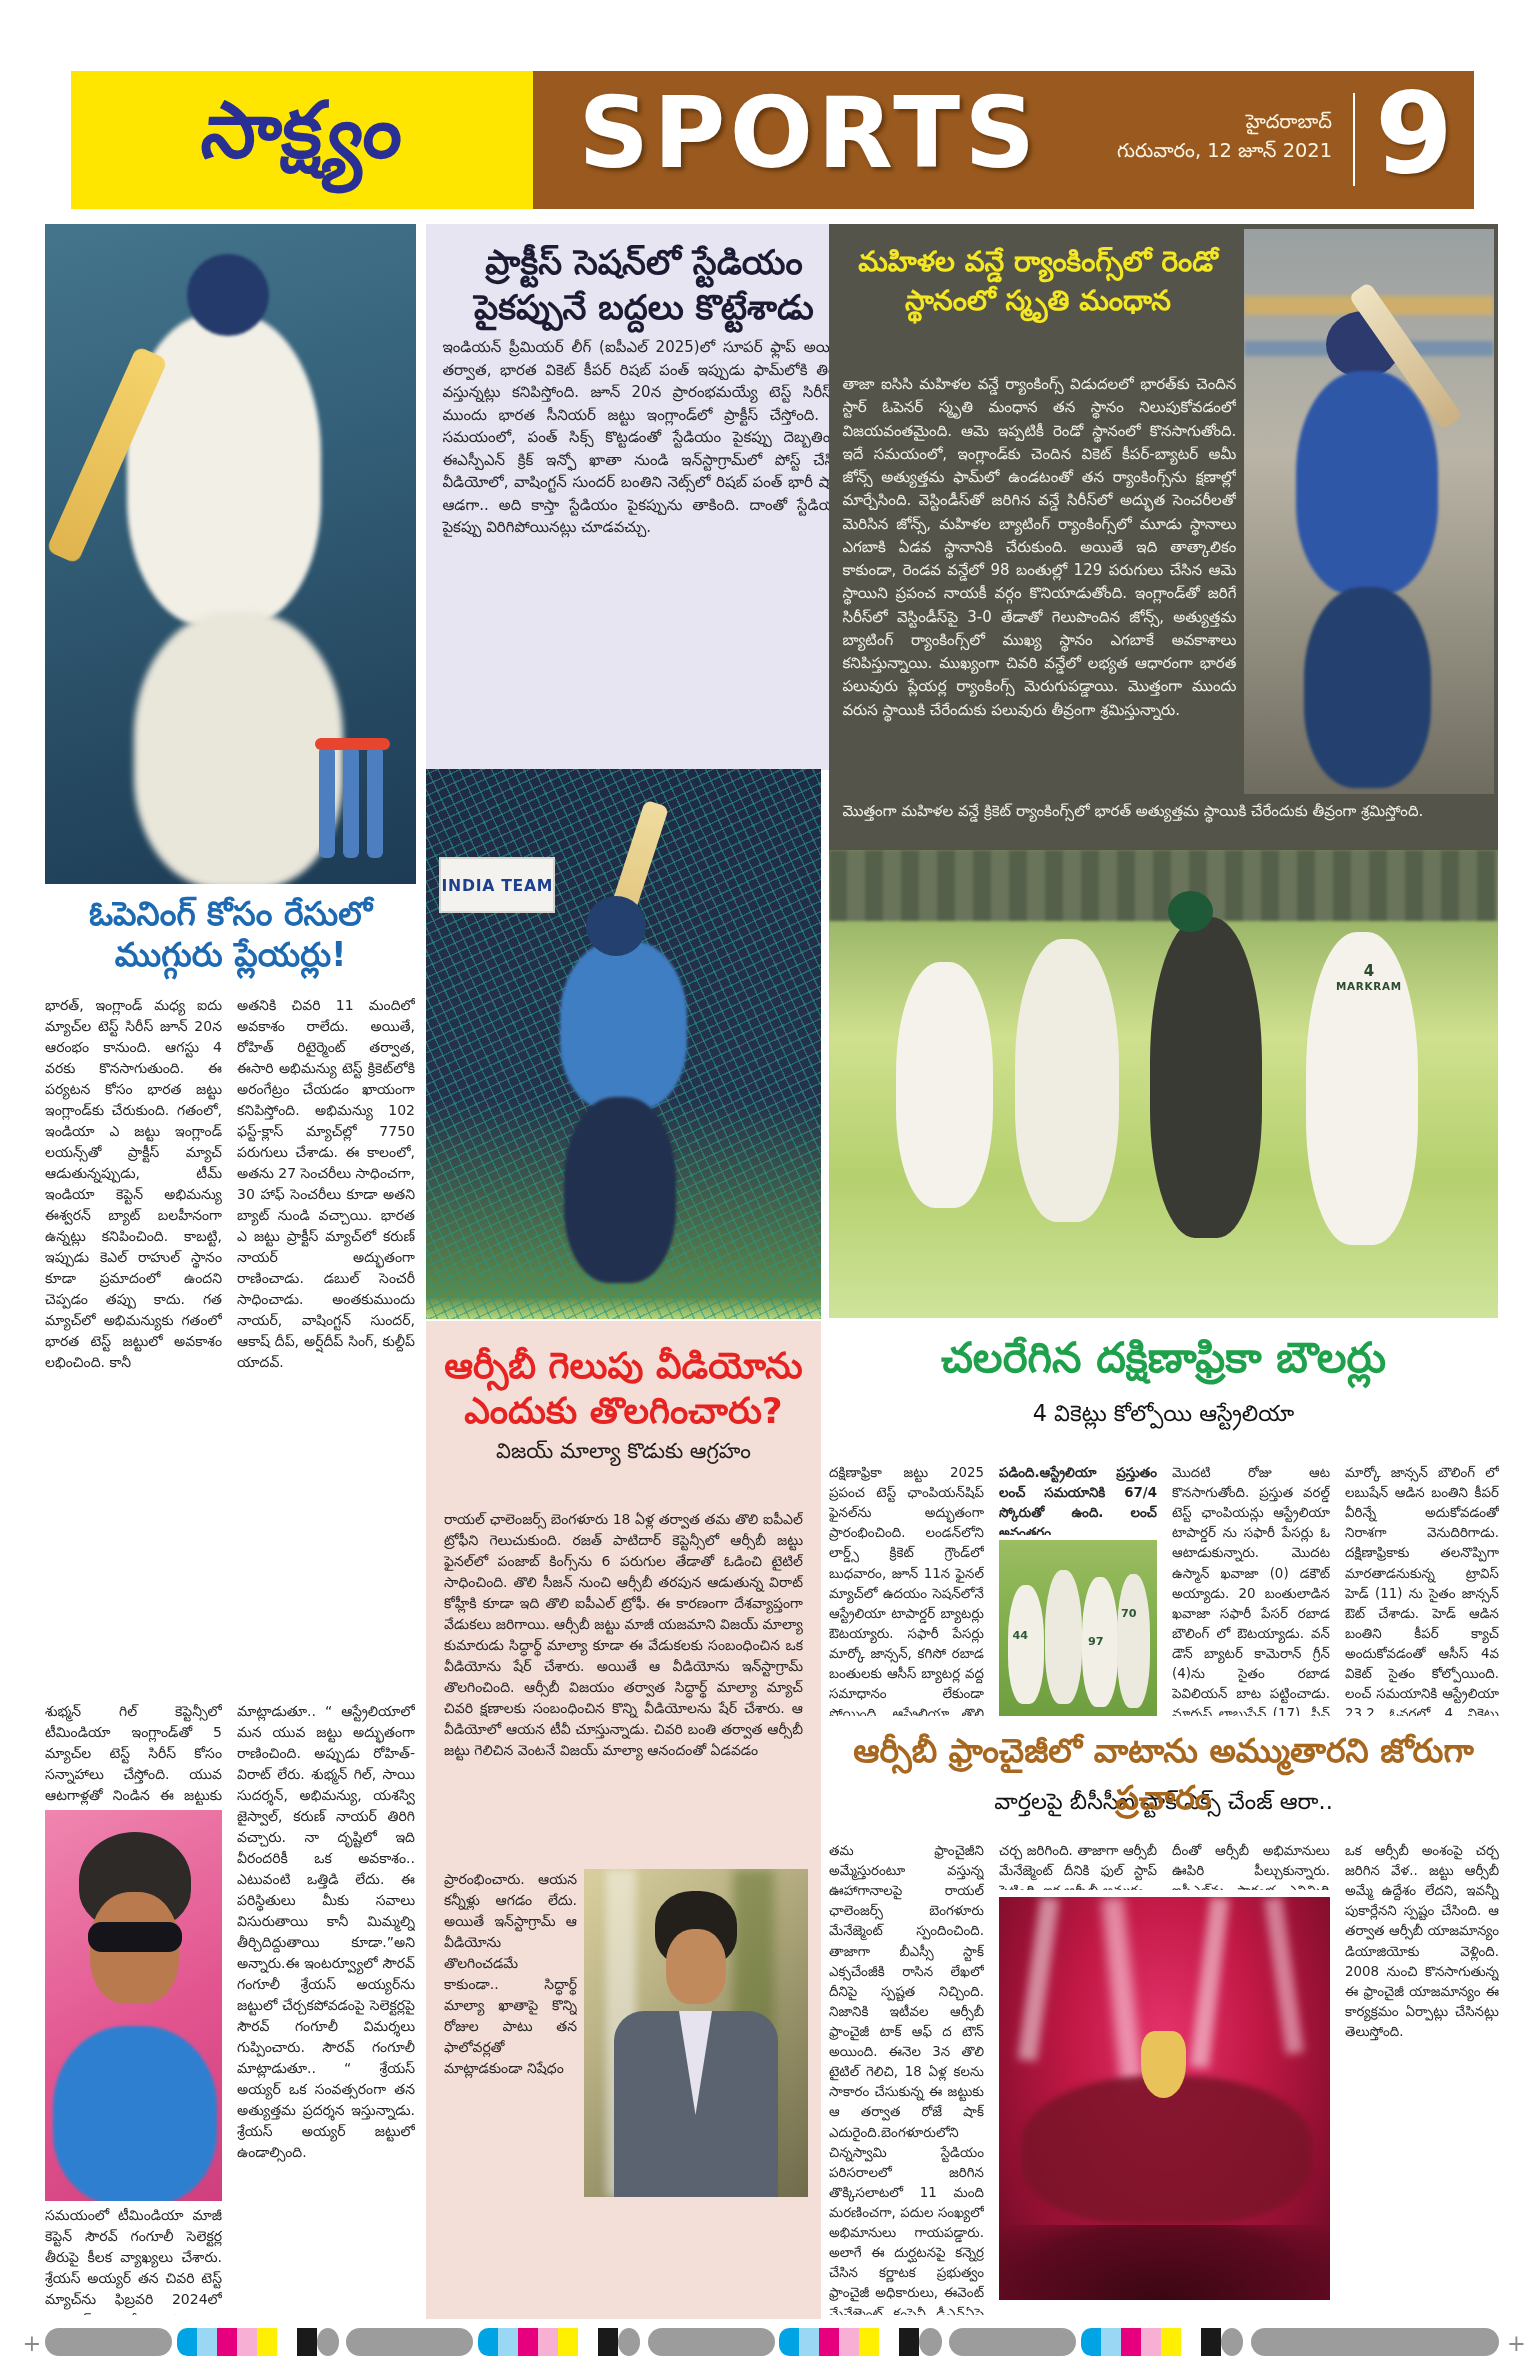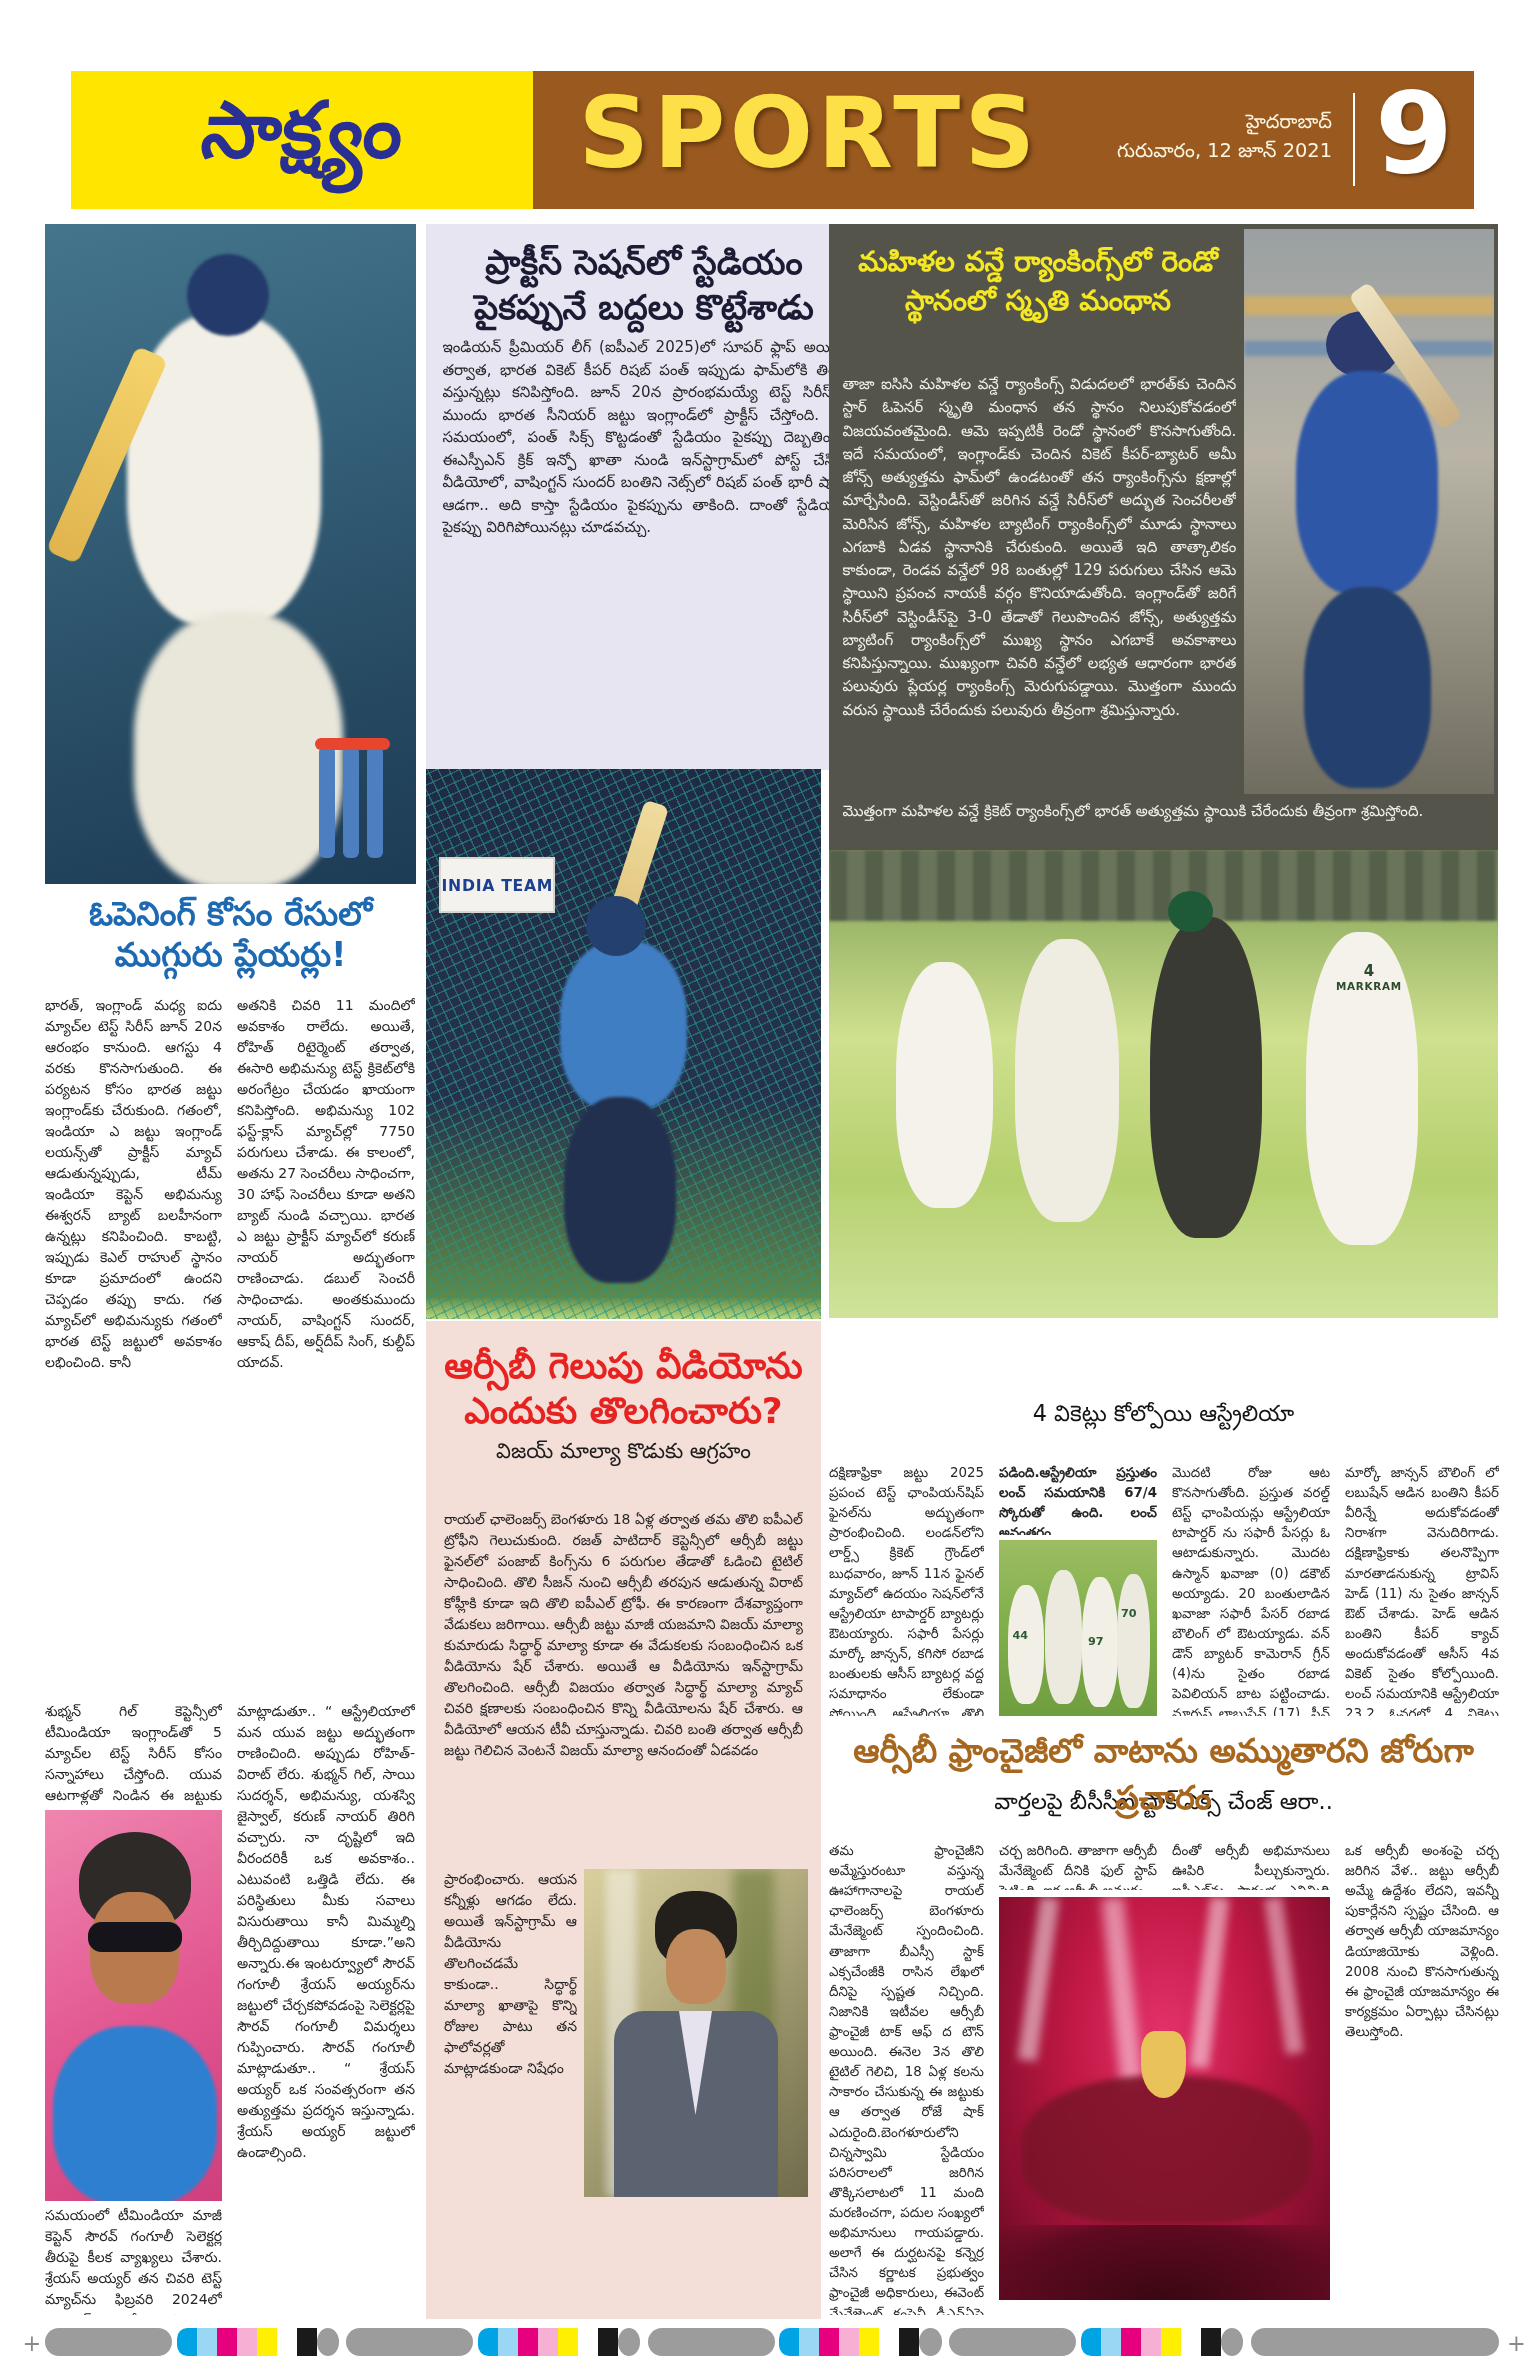--- a/index.html
+++ b/index.html
@@ -7,21 +7,21 @@
         font-family:"DejaVu Sans","Liberation Sans",sans-serif;color:#222;}
   .abs{position:absolute;}
   .ph{position:absolute;overflow:hidden;}
   .justify{text-align:justify;}
   .body-text{font-size:14px;line-height:1.5;color:#262626;overflow:hidden;}
   .headline{font-weight:bold;text-align:center;}
   
   #mast-yellow{left:71px;top:71px;width:462px;height:138px;background:#ffe600;display:flex;align-items:center;justify-content:center;}
   #mast-logo{color:#2a2f93;font-size:78px;font-weight:bold;transform:skewX(-4deg);}
   #mast-brown{left:533px;top:71px;width:941px;height:138px;background:#9a5a1f;}
-  #mast-sports{position:absolute;left:45px;top:4.5px;width:462px;text-align:center;color:#fde047;
+  #mast-sports{position:absolute;left:45px;top:4.5px;width:462px;text-align:center;color:#ffffff;
     font-size:98px;font-weight:bold;letter-spacing:4.5px;text-shadow:3px 3px 4.5px rgba(60,30,0,.6);}
   #mast-date{position:absolute;right:142px;top:36px;text-align:right;color:#fdf6e3;font-size:19.4px;line-height:1.5;}
   #mast-rule{position:absolute;right:119px;top:22.4px;width:2.2px;height:93px;background:#fff;}
   #mast-page-num{position:absolute;right:21px;top:-3px;color:#fff;font-size:112px;font-weight:bold;text-shadow:2.2px 2.2px 3.7px rgba(60,30,0,.55);}
   
   .dark-box{background:#54544a;}
   .lavender{background:#e8e5f2;}
   .pinkbox{background:#f3ded8;}
   
   .cbar{position:absolute;top:2326px;height:31px;display:flex;align-items:center;}
@@ -134,20 +134,21 @@
     <div class="blob" style="left:321px;top:67px;width:112px;height:321px;background:#3a3a34;filter:blur(0.7px);"></div>
     <div class="blob" style="left:339px;top:41px;width:45px;height:41px;background:#1e5a38;border-radius:50%;"></div>
     <div class="blob" style="left:477px;top:82px;width:112px;height:313px;background:#f4f2ea;filter:blur(0.7px);">
     </div>
     <div class="abs" style="left:507px;top:112px;text-align:center;color:#2c4a2e;font-weight:bold;">
       <div style="font-size:15px;">4</div>
       <div style="font-size:10.4px;letter-spacing:0.7px;">MARKRAM</div>
     </div>
   </div>
 
+  <div class="abs headline" style="left:829px;top:1333px;width:669px;font-size:42px;color:#1fa14c;">చలరేగిన దక్షిణాఫ్రికా బౌలర్లు</div>
   <div class="abs headline" style="left:829px;top:1400px;width:669px;font-size:22.4px;color:#141414;font-weight:normal;">4 వికెట్లు కోల్పోయి ఆస్ట్రేలియా</div>
 
   <div class="abs body-text justify" style="left:829px;top:1463px;width:155px;height:253px;font-size:13.4px;">దక్షిణాఫ్రికా జట్టు 2025 ప్రపంచ టెస్ట్ ఛాంపియన్‌షిప్ ఫైనల్‌ను అద్భుతంగా ప్రారంభించింది. లండన్‌లోని లార్డ్స్ క్రికెట్ గ్రౌండ్‌లో బుధవారం, జూన్ 11న ఫైనల్ మ్యాచ్‌లో ఉదయం సెషన్‌లోనే ఆస్ట్రేలియా టాపార్డర్ బ్యాటర్లు ఔటయ్యారు. సఫారీ పేసర్లు మార్కో జాన్సన్, కగిసో రబాడ బంతులకు ఆసీస్ బ్యాటర్ల వద్ద సమాధానం లేకుండా పోయింది. ఆస్ట్రేలియా తొలి సెషన్లోనే నలుగురు స్టార్ బ్యాటర్ల</div>
   <div class="abs body-text justify" style="left:999px;top:1463px;width:158px;height:72px;font-size:13.4px;font-weight:bold;">పడింది.ఆస్ట్రేలియా ప్రస్తుతం లంచ్ సమయానికి 67/4 స్కోరుతో ఉంది. లంచ్ అనంతరం</div>
 
   <div class="ph" style="left:999px;top:1540px;width:158px;height:176px;background:linear-gradient(180deg,#9cbd62 0%,#7fae4a 50%,#6f9e40 100%);">
     <div class="blob" style="left:9px;top:45px;width:36px;height:119px;background:#f2f0e6;"></div>
     <div class="blob" style="left:46px;top:30px;width:37px;height:134px;background:#eceadf;"></div>
     <div class="blob" style="left:83px;top:37px;width:36px;height:130px;background:#f2f0e6;"></div>
     <div class="blob" style="left:118px;top:34px;width:33px;height:134px;background:#eceadf;"></div>

